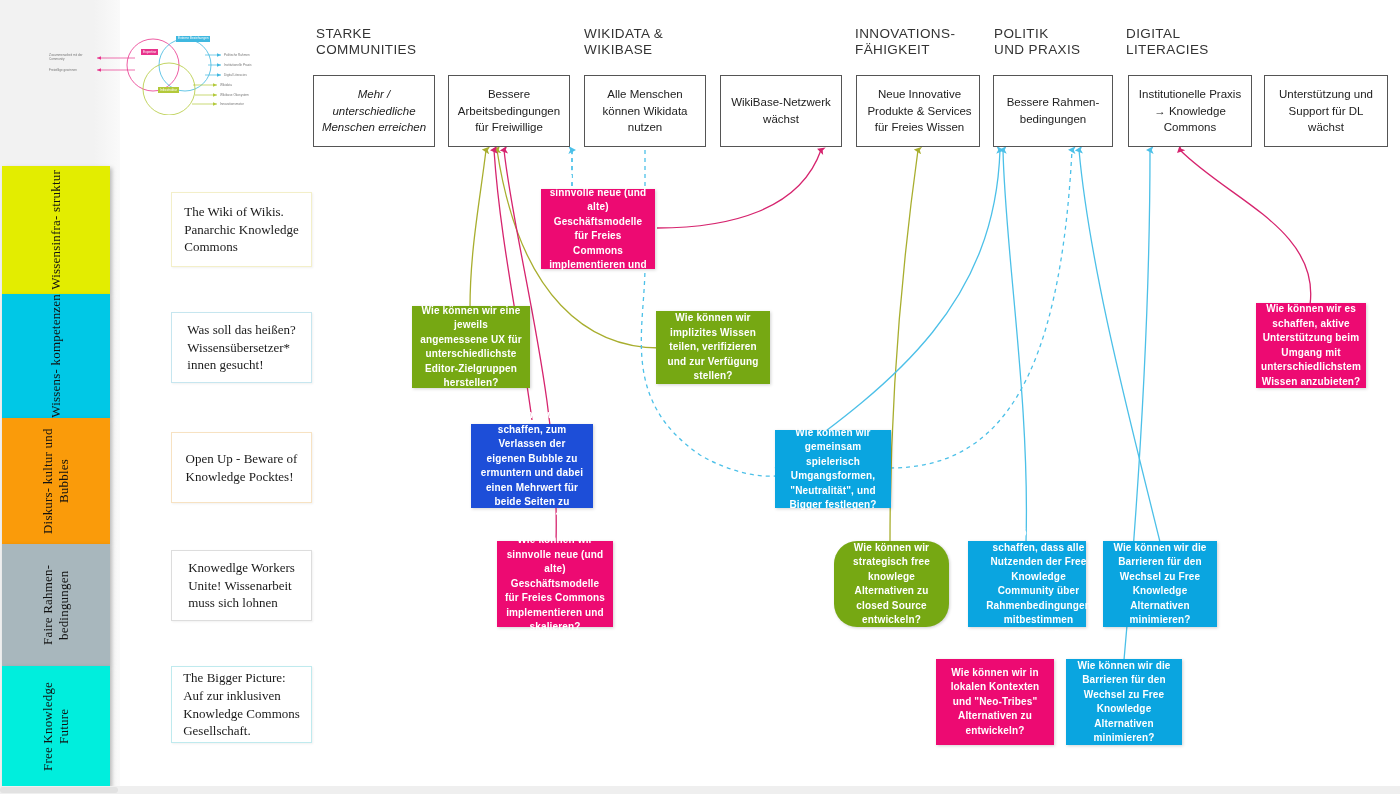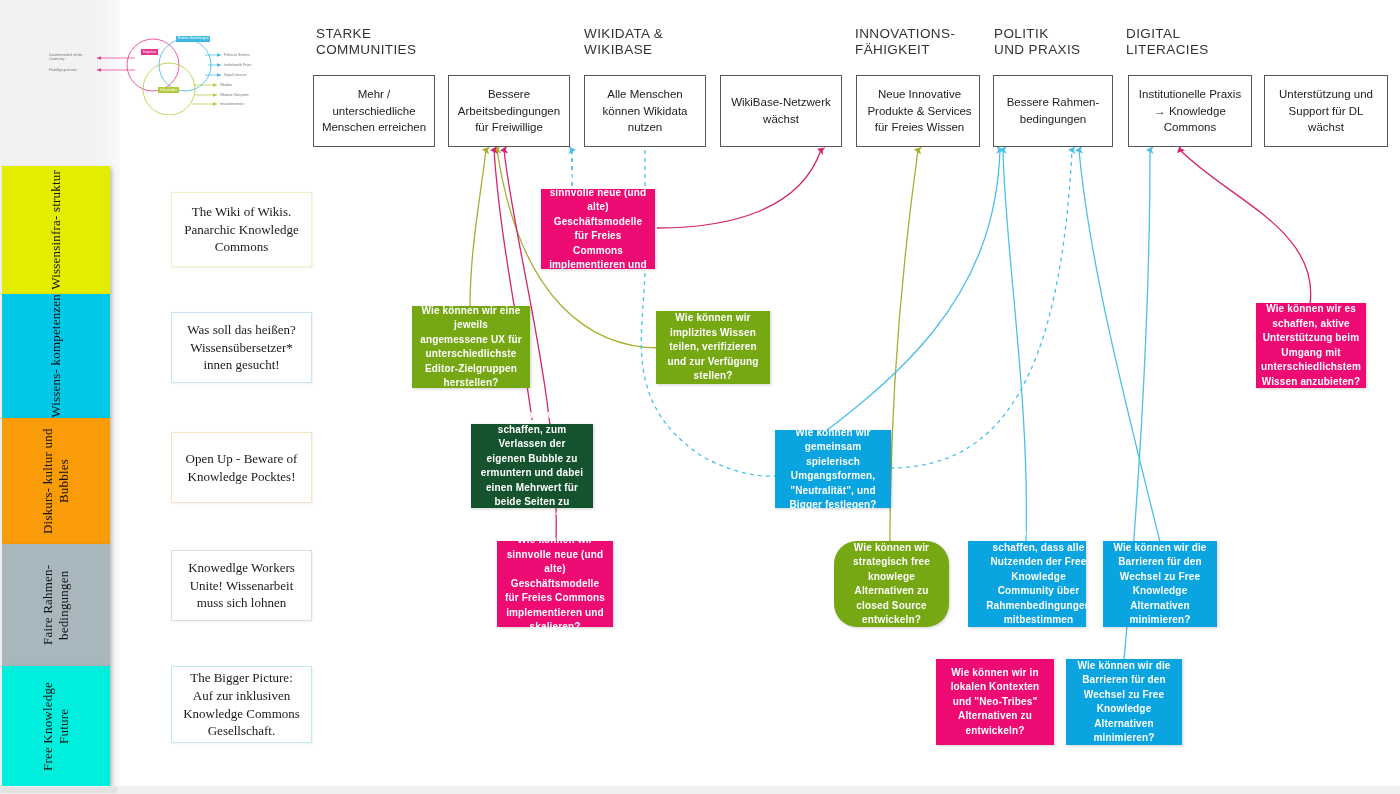--- a/index.html
+++ b/index.html
@@ -40,21 +40,21 @@
     position:absolute;background:#fff;border:1px solid #555;
     display:flex;align-items:center;justify-content:center;
     text-align:center;font-size:11.5px;color:#222;line-height:1.45;
     padding:4px 7px;box-sizing:border-box;
   }
 
   
   .idea{
     position:absolute;background:#fff;border:1px solid #dcdcdc;
     display:flex;align-items:center;justify-content:center;
-    text-align:center;line-height:1.35;
+    text-align:left;line-height:1.35;
     font-family:"Liberation Serif",serif;font-size:13px;color:#1a1a1a;
     padding:6px 8px;box-sizing:border-box;
     box-shadow:1px 1px 2px rgba(0,0,0,.06);
   }
 
   
   .note{
     position:absolute;display:flex;align-items:center;justify-content:center;
     text-align:center;box-sizing:border-box;padding:7px 8px;
     font-size:10px;font-weight:bold;line-height:1.45;color:#fff;
@@ -186,21 +186,21 @@
 COMMUNITIES</div>
   <div class="colhead" style="left: 584px; top: 26px; white-space: pre-line;">WIKIDATA &amp;
 WIKIBASE</div>
   <div class="colhead" style="left: 855px; top: 26px; white-space: pre-line;">INNOVATIONS-
 FÄHIGKEIT</div>
   <div class="colhead" style="left: 994px; top: 26px; white-space: pre-line;">POLITIK
 UND PRAXIS</div>
   <div class="colhead" style="left: 1126px; top: 26px; white-space: pre-line;">DIGITAL
 LITERACIES</div>
 
-  <div class="outbox" style="left: 313px; top: 75px; width: 122px; height: 72px; white-space: pre-line;">Mehr /
+  <div class="outbox" style="left: 313px; top: 75px; width: 122px; height: 72px; white-space: pre-line; font-style: italic;">Mehr /
 unterschiedliche
 Menschen erreichen</div>
   <div class="outbox" style="left: 448px; top: 75px; width: 122px; height: 72px; white-space: pre-line;">Bessere
 Arbeitsbedingungen
 für Freiwillige</div>
   <div class="outbox" style="left: 584px; top: 75px; width: 122px; height: 72px; white-space: pre-line;">Alle Menschen
 können Wikidata
 nutzen</div>
   <div class="outbox" style="left: 720px; top: 75px; width: 122px; height: 72px; white-space: pre-line;">WikiBase-Netzwerk
 wächst</div>
@@ -228,21 +228,21 @@
 Unite! Wissenarbeit
 muss sich lohnen</div>
   <div class="idea" style="left: 171px; top: 666px; width: 141px; height: 77px; border-color: rgb(191, 234, 238); white-space: pre-line;">The Bigger Picture:
 Auf zur inklusiven
 Knowledge Commons
 Gesellschaft.</div>
 
   <div class="note" style="left: 541px; top: 189px; width: 114px; height: 80px; background: rgb(237, 10, 114);">Wie können wir sinnvolle neue (und alte) Geschäftsmodelle für Freies Commons implementieren und skalieren?</div>
   <div class="note" style="left: 412px; top: 306px; width: 118px; height: 82px; background: rgb(118, 168, 19);">Wie können wir eine jeweils angemessene UX für unterschiedlichste Editor-Zielgruppen herstellen?</div>
   <div class="note" style="left: 656px; top: 311px; width: 114px; height: 73px; background: rgb(118, 168, 19);">Wie können wir implizites Wissen teilen, verifizieren und zur Verfügung stellen?</div>
-  <div class="note" style="left: 471px; top: 424px; width: 122px; height: 84px; background: #14532d;">Wie können wir es schaffen, zum Verlassen der eigenen Bubble zu ermuntern und dabei einen Mehrwert für beide Seiten zu generieren?</div>
+  <div class="note" style="left: 471px; top: 424px; width: 122px; height: 84px; background: #1d4ed8;">Wie können wir es schaffen, zum Verlassen der eigenen Bubble zu ermuntern und dabei einen Mehrwert für beide Seiten zu generieren?</div>
   <div class="note" style="left: 775px; top: 430px; width: 116px; height: 78px; background: rgb(10, 165, 224);">Wie können wir gemeinsam spielerisch Umgangsformen, "Neutralität", und Bigger festlegen?</div>
   <div class="note" style="left: 497px; top: 541px; width: 116px; height: 86px; background: rgb(237, 10, 114);">Wie können wir sinnvolle neue (und alte) Geschäftsmodelle für Freies Commons implementieren und skalieren?</div>
   <div class="note" style="left: 834px; top: 541px; width: 115px; height: 86px; background: rgb(118, 168, 19); border-radius: 23px;">Wie können wir strategisch free knowlege Alternativen zu closed Source entwickeln?</div>
   <div class="note" style="left: 968px; top: 541px; width: 118px; height: 86px; background: rgb(10, 165, 224); padding-left: 31px;">Wie können wir es schaffen, dass alle Nutzenden der Free Knowledge Community über Rahmenbedingungen mitbestimmen können?</div>
   <div class="note" style="left: 1103px; top: 541px; width: 114px; height: 86px; background: rgb(10, 165, 224);">Wie können wir die Barrieren für den Wechsel zu Free Knowledge Alternativen minimieren?</div>
   <div class="note" style="left: 936px; top: 659px; width: 118px; height: 86px; background: rgb(237, 10, 114);">Wie können wir in lokalen Kontexten und "Neo-Tribes" Alternativen zu entwickeln?</div>
   <div class="note" style="left: 1066px; top: 659px; width: 116px; height: 86px; background: rgb(10, 165, 224);">Wie können wir die Barrieren für den Wechsel zu Free Knowledge Alternativen minimieren?</div>
   <div class="note" style="left: 1256px; top: 303px; width: 110px; height: 85px; background: rgb(237, 10, 114);">Wie können wir es schaffen, aktive Unterstützung beim Umgang mit unterschiedlichstem Wissen anzubieten?</div>
 
   <div class="hscroll">

